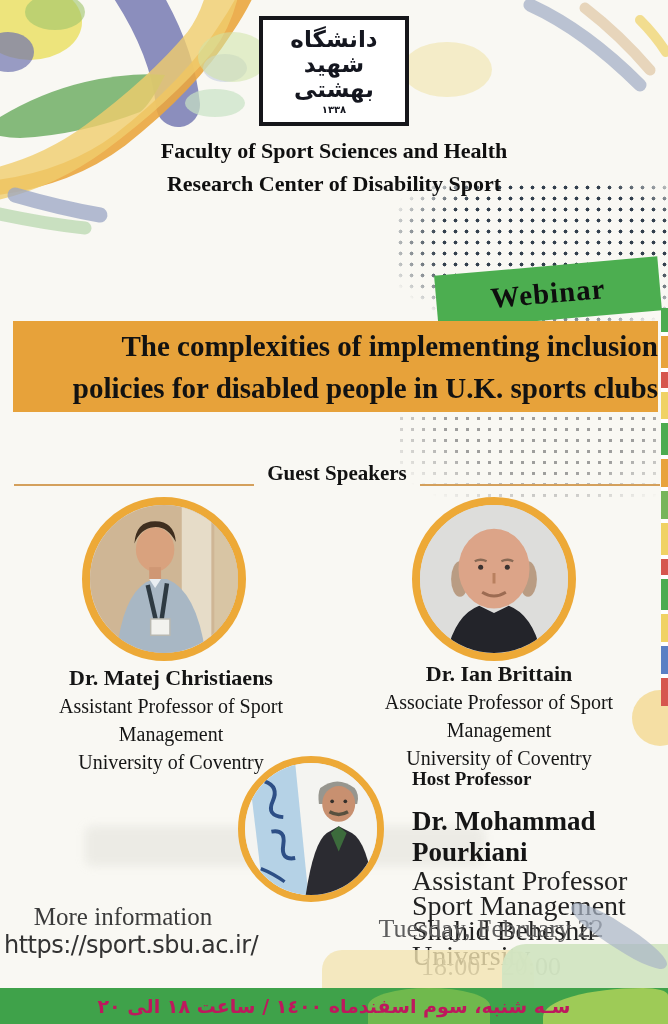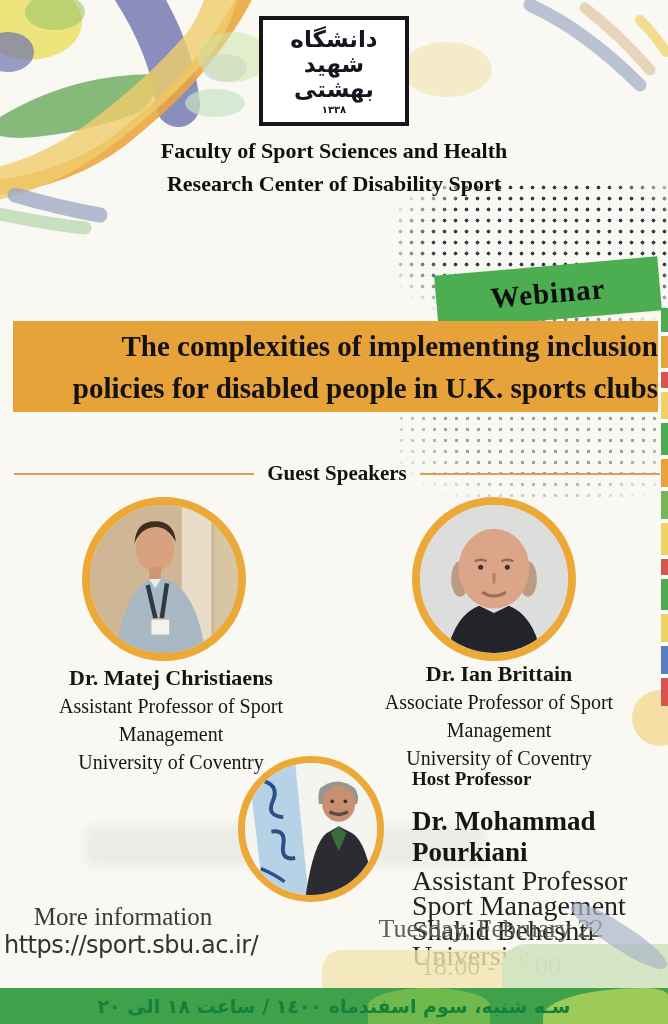--- a/index.html
+++ b/index.html
@@ -70,21 +70,21 @@
 
   
   .title-banner {
     left:13px; top:321px; width:645px; height:91px;
     background:#e7a23a; display:flex; flex-direction:column;
     align-items:flex-end; justify-content:center;
     font-weight:bold; font-size:29px; line-height:42px; text-align:center; color:#121212;
   }
 
   
-  .divider { left:14px; right:8px; top:461px; display:flex; align-items:center; gap:13px; }
+  .divider { left:14px; right:8px; top:461px; display:flex; align-items:flex-end; gap:13px; }
   .divider .line { flex:1; height:2px; background:#d4a05c; }
   .divider .heading { font-weight:bold; font-size:21px; color:#121212; }
 
   
   .photo {
     border-radius:50%; border:8px solid #eda937; overflow:hidden; background:#ddd;
   }
   .photo svg { display:block; width:100%; height:100%; }
   .photo-matej { left:82px;  top:497px; width:164px; height:164px; }
   .photo-ian   { left:412px; top:497px; width:164px; height:164px; }
@@ -107,21 +107,21 @@
   .more-info .label { font-size:25px; }
   .more-info .url   { font-family:"DejaVu Sans", sans-serif; font-size:24px; letter-spacing:-0.5px; color:#333; text-decoration:none; display:block; }
   .schedule { left:341px; top:910px; width:300px; text-align:center; font-size:26px; line-height:38px; color:#5e5e5e; }
 
   
   .footer-bar { left:0; top:988px; width:668px; height:36px; background:#3fa24a; }
   .bar-light1 { left:368px; top:988px; width:122px; height:36px; background:#79bd4d; opacity:.85; border-radius:100% 100% 0 0; }
   .bar-light2 { left:543px; top:988px; width:125px; height:36px; background:#a9cf59; opacity:.9; border-radius:80% 20% 0 0; }
   .footer-text {
     left:0; width:668px; top:995px; text-align:center;
-    font-family:"DejaVu Sans", sans-serif; font-weight:bold; font-size:19px; color:#15803d;
+    font-family:"DejaVu Sans", sans-serif; font-weight:bold; font-size:19px; color:#be185d;
   }
 </style>
 </head>
 <body>
 
 <div id="poster">
 
   <svg class="abs" style="left:0;top:0" width="430" height="320" viewBox="0 0 430 320">
     <ellipse cx="30" cy="22" rx="52" ry="38" fill="#e8dd54" opacity=".75"></ellipse>
     <ellipse cx="55" cy="12" rx="30" ry="18" fill="#9fc46a" opacity=".6"></ellipse>

